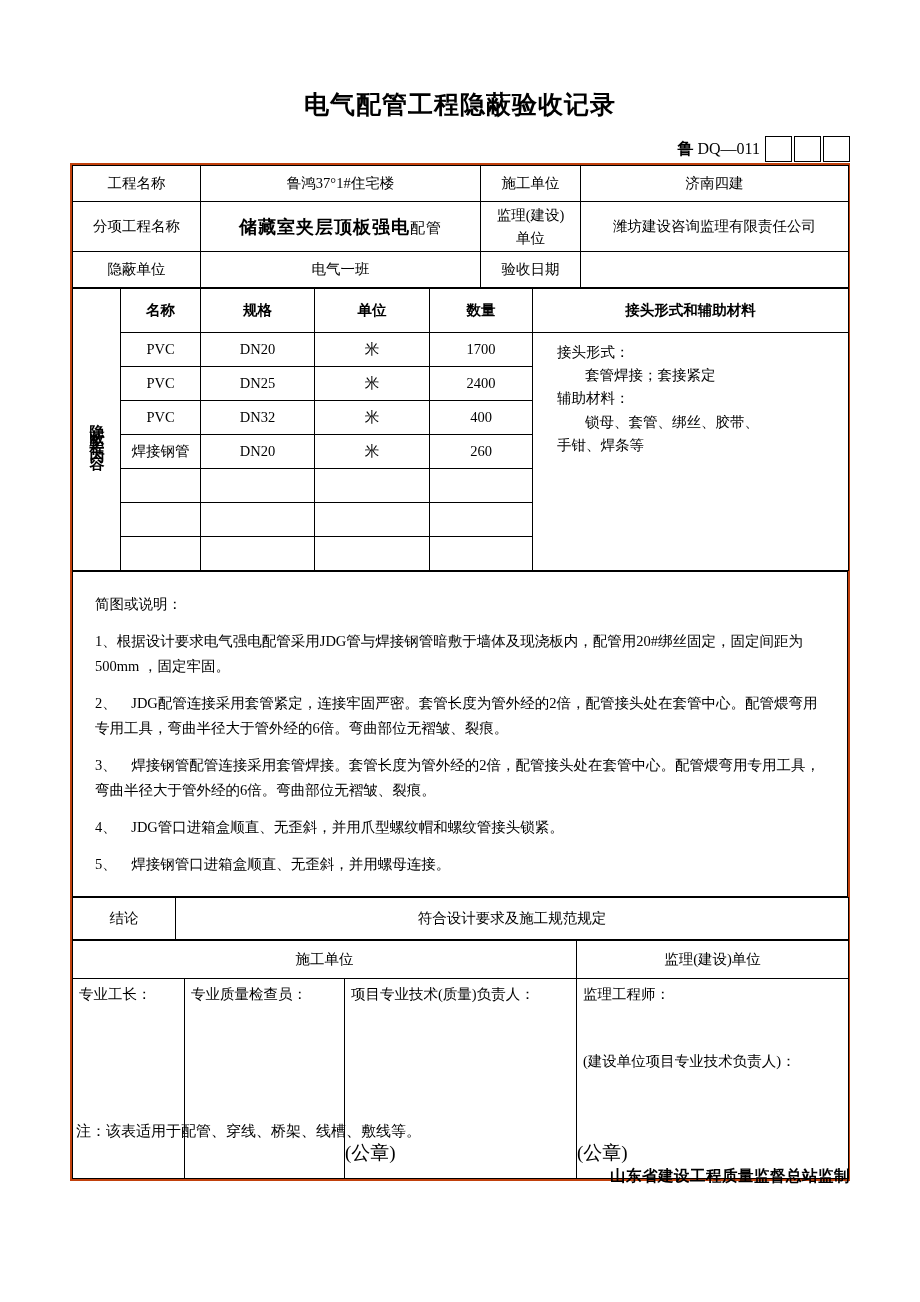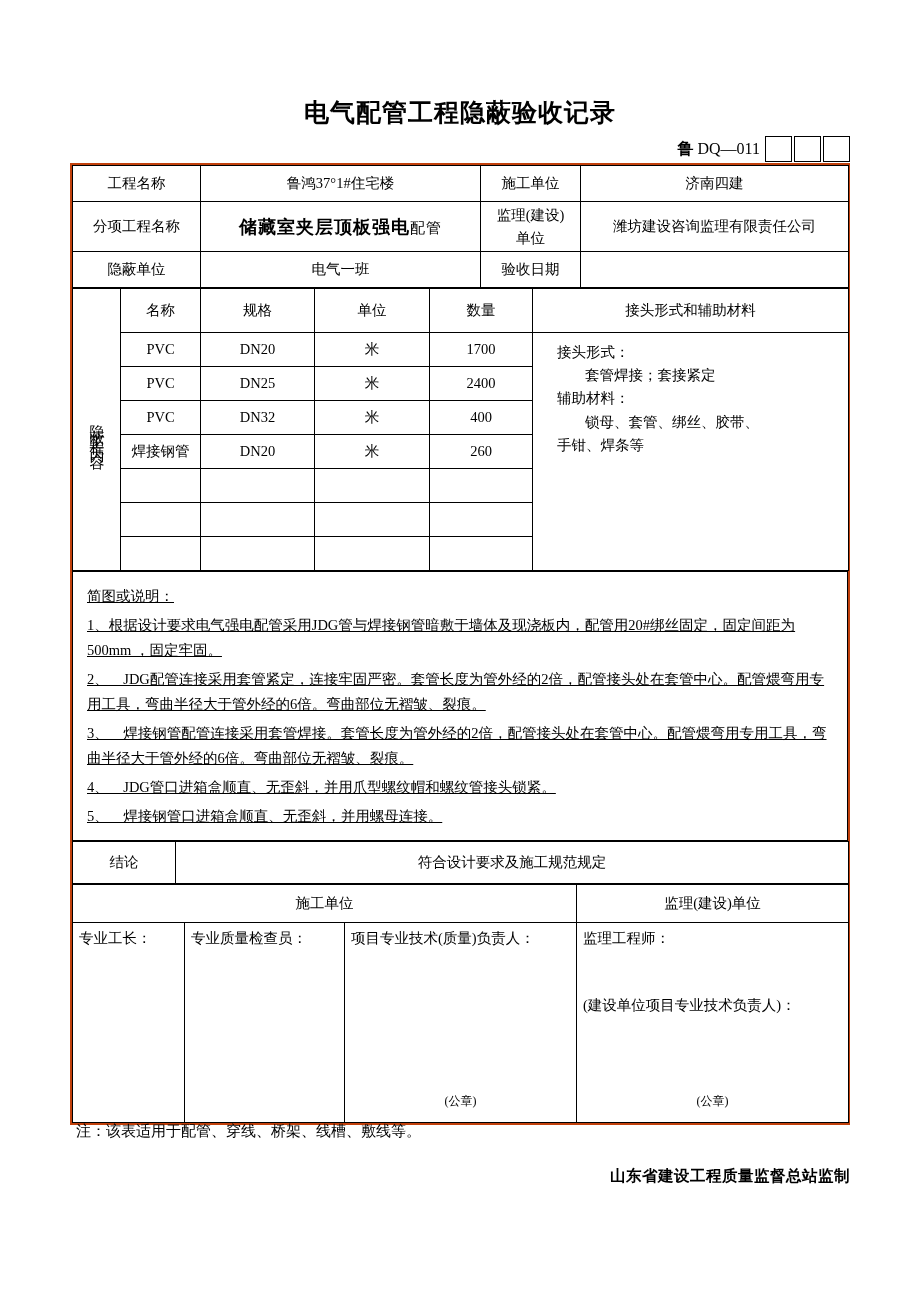--- a/index.html
+++ b/index.html
@@ -12,21 +12,21 @@
     font-family: "Liberation Serif", "DejaVu Serif", serif;
     color: #000000;
     position: relative;
     overflow: hidden;
   }
   .page { position: relative; width: 920px; height: 1302px; }
 
   
   .doc-title {
     position: absolute;
-    top: 96px; left: 0; width: 920px;
+    top: 88px; left: 0; width: 920px;
     text-align: center;
     font-size: 25px;
     font-weight: bold;
     letter-spacing: 1px;
     font-family: "Liberation Sans", "DejaVu Sans", sans-serif;
   }
 
   
   .code-row {
     position: absolute;
@@ -80,60 +80,60 @@
   .vert-inner {
     writing-mode: vertical-rl;
     text-orientation: upright;
     letter-spacing: 6px;
     font-size: 15px;
     margin: 0 auto;
     height: 100%;
     display: flex; align-items: center; justify-content: center;
   }
 
-  .mat-head td { height: 44px; }
+  .mat-head td { height: 44px; font-weight: bold; }
   .mat-row td { height: 34px; }
   .joint-cell {
     text-align: left;
     vertical-align: top;
     padding: 8px 6px 6px 24px;
     font-size: 14.5px;
     line-height: 1.6;
   }
   .indent { display: block; padding-left: 28px; }
 
   
   .notes-cell {
     text-align: left;
     vertical-align: top;
     padding: 8px 10px 8px 10px;
     line-height: 1.72;
     font-size: 14.5px;
     height: 260px;
   }
-  .notes-cell p { margin: 4px; text-decoration: underline; }
+  .notes-cell p { margin: 12px; }
 
   
   .concl-row td { height: 42px; }
 
   
   .sig-head td { height: 38px; }
   .sig-body td {
     height: 200px;
     vertical-align: top;
     text-align: left;
     padding: 6px 6px;
     position: relative;
     font-size: 14.5px;
   }
   .seal {
     position: absolute;
     bottom: 12px; left: 0; width: 100%;
-    text-align: center;
-    font-size: 12px;
+    text-align: left;
+    font-size: 19px;
   }
   .sig-spacer { display: block; height: 48px; }
 
   
   .footer-note {
     position: absolute;
     left: 76px; top: 1122px;
     font-size: 15px;
   }
   .footer-org {

